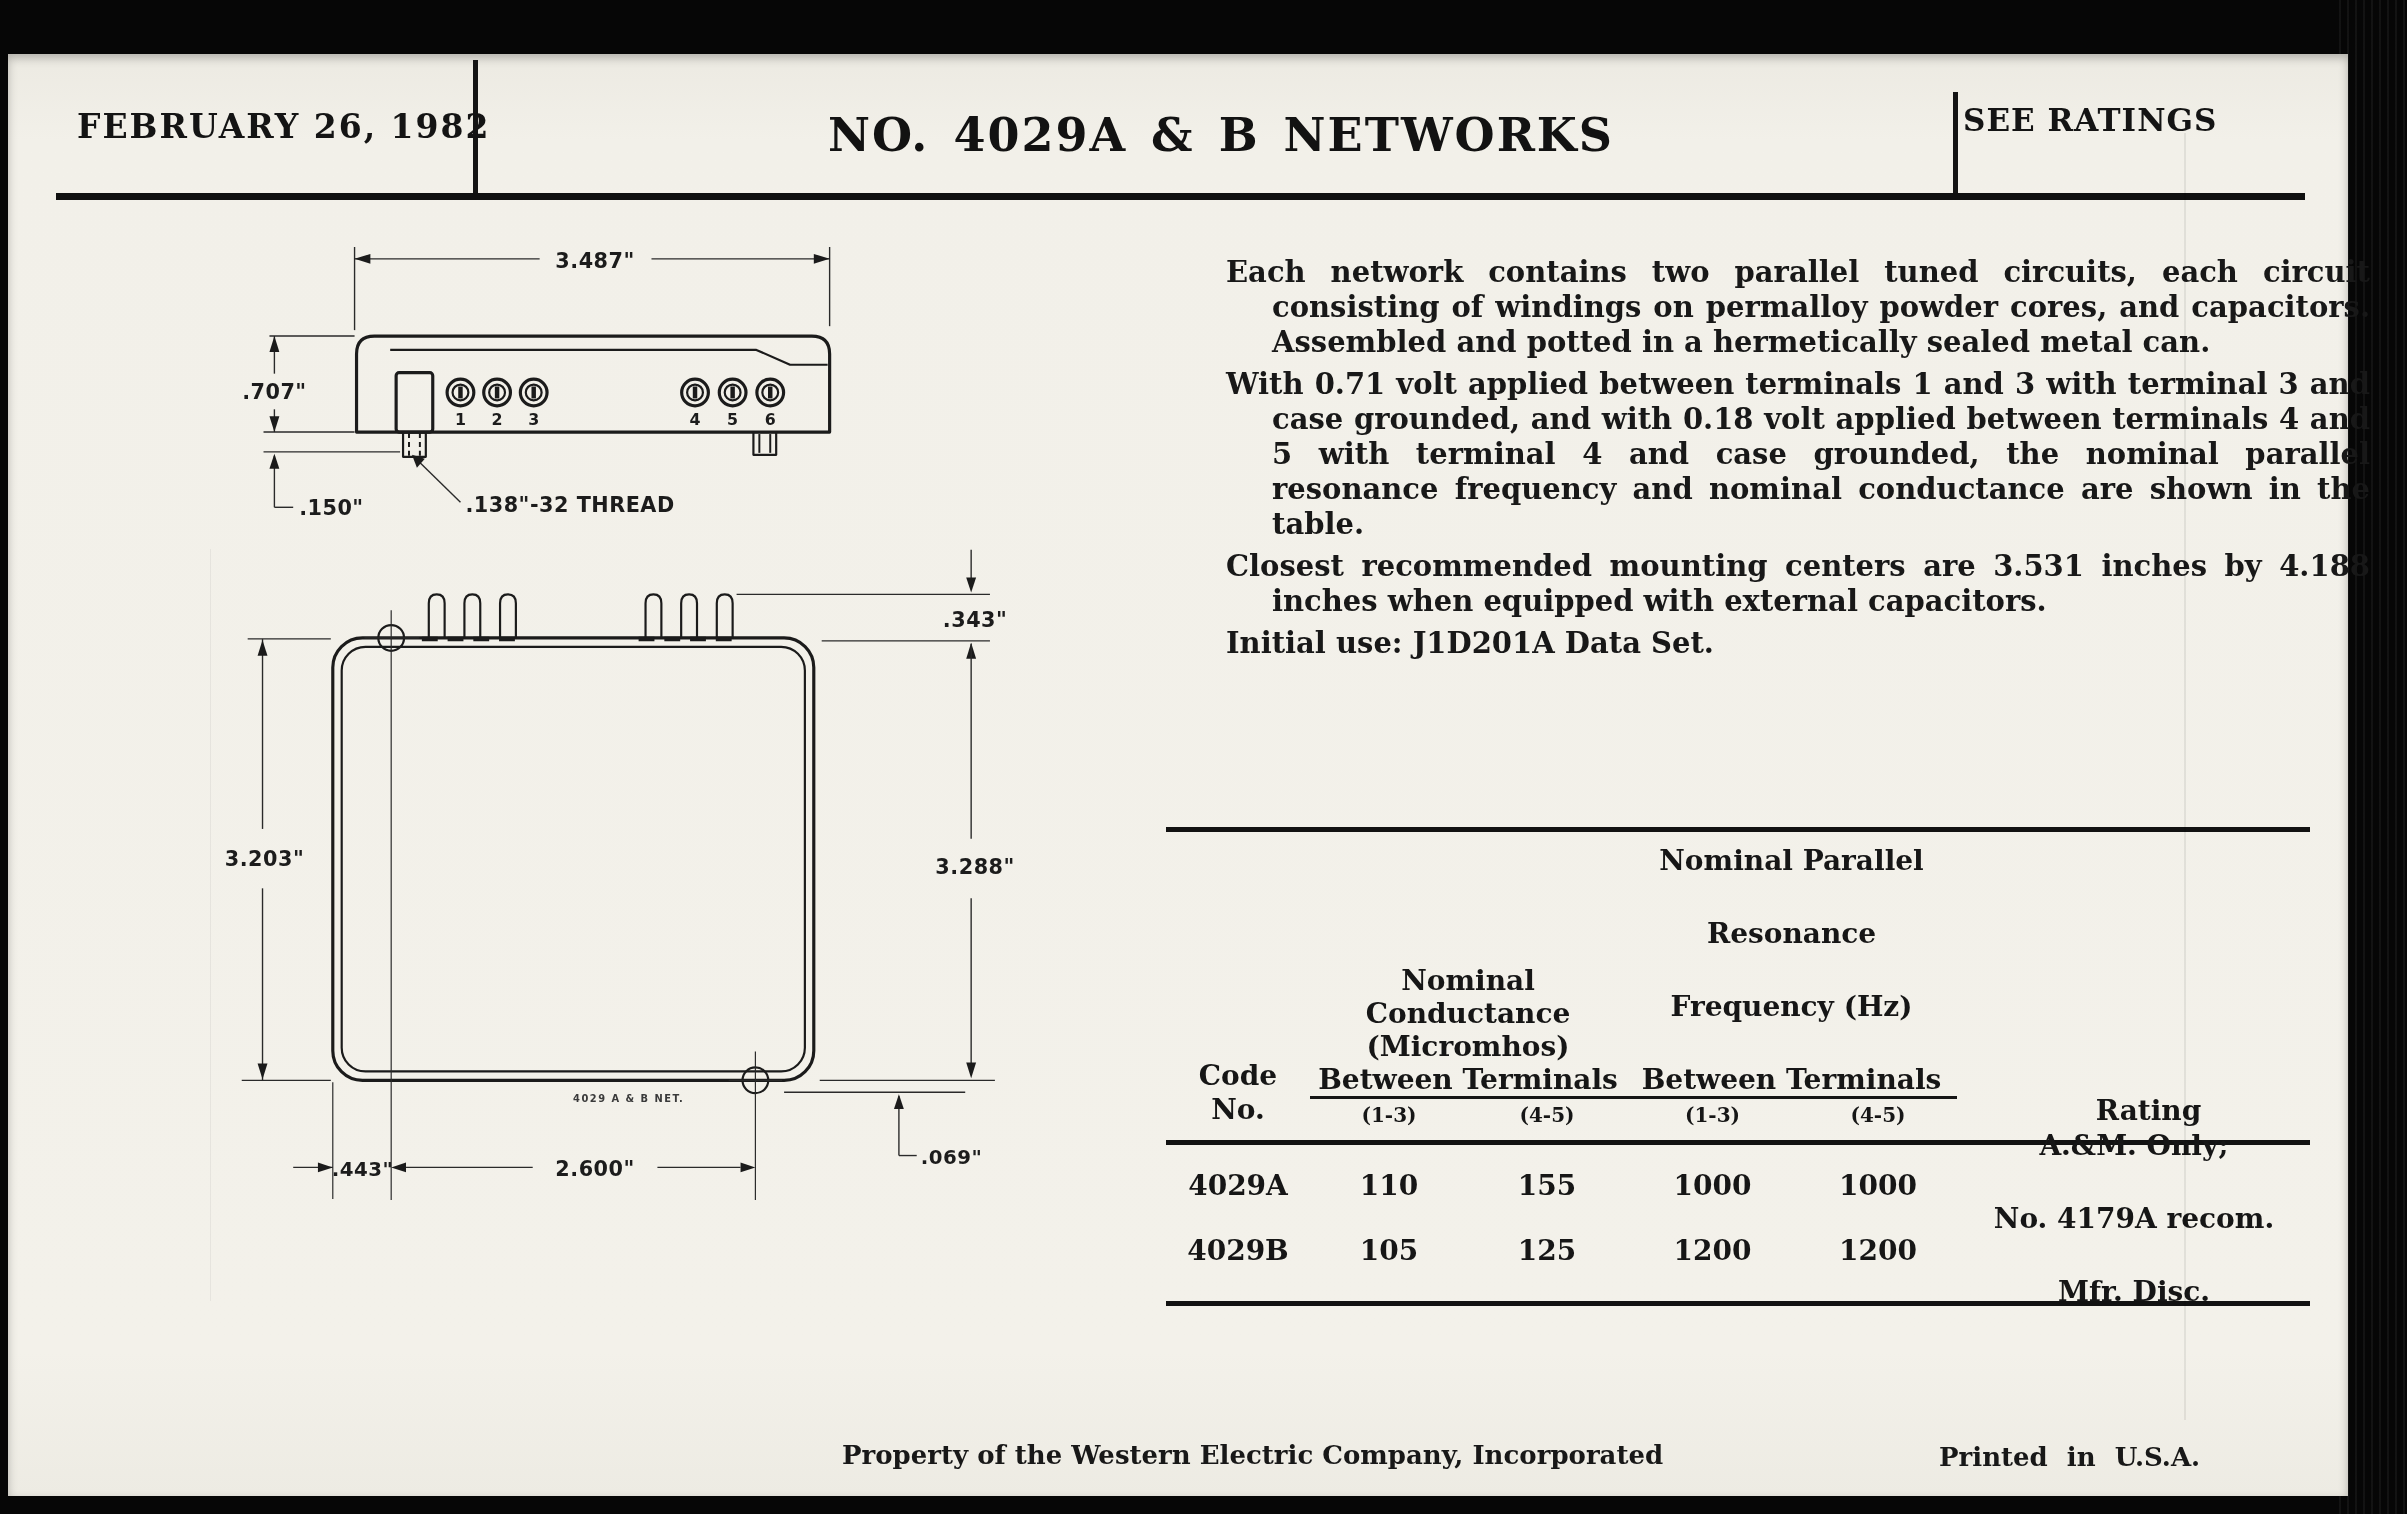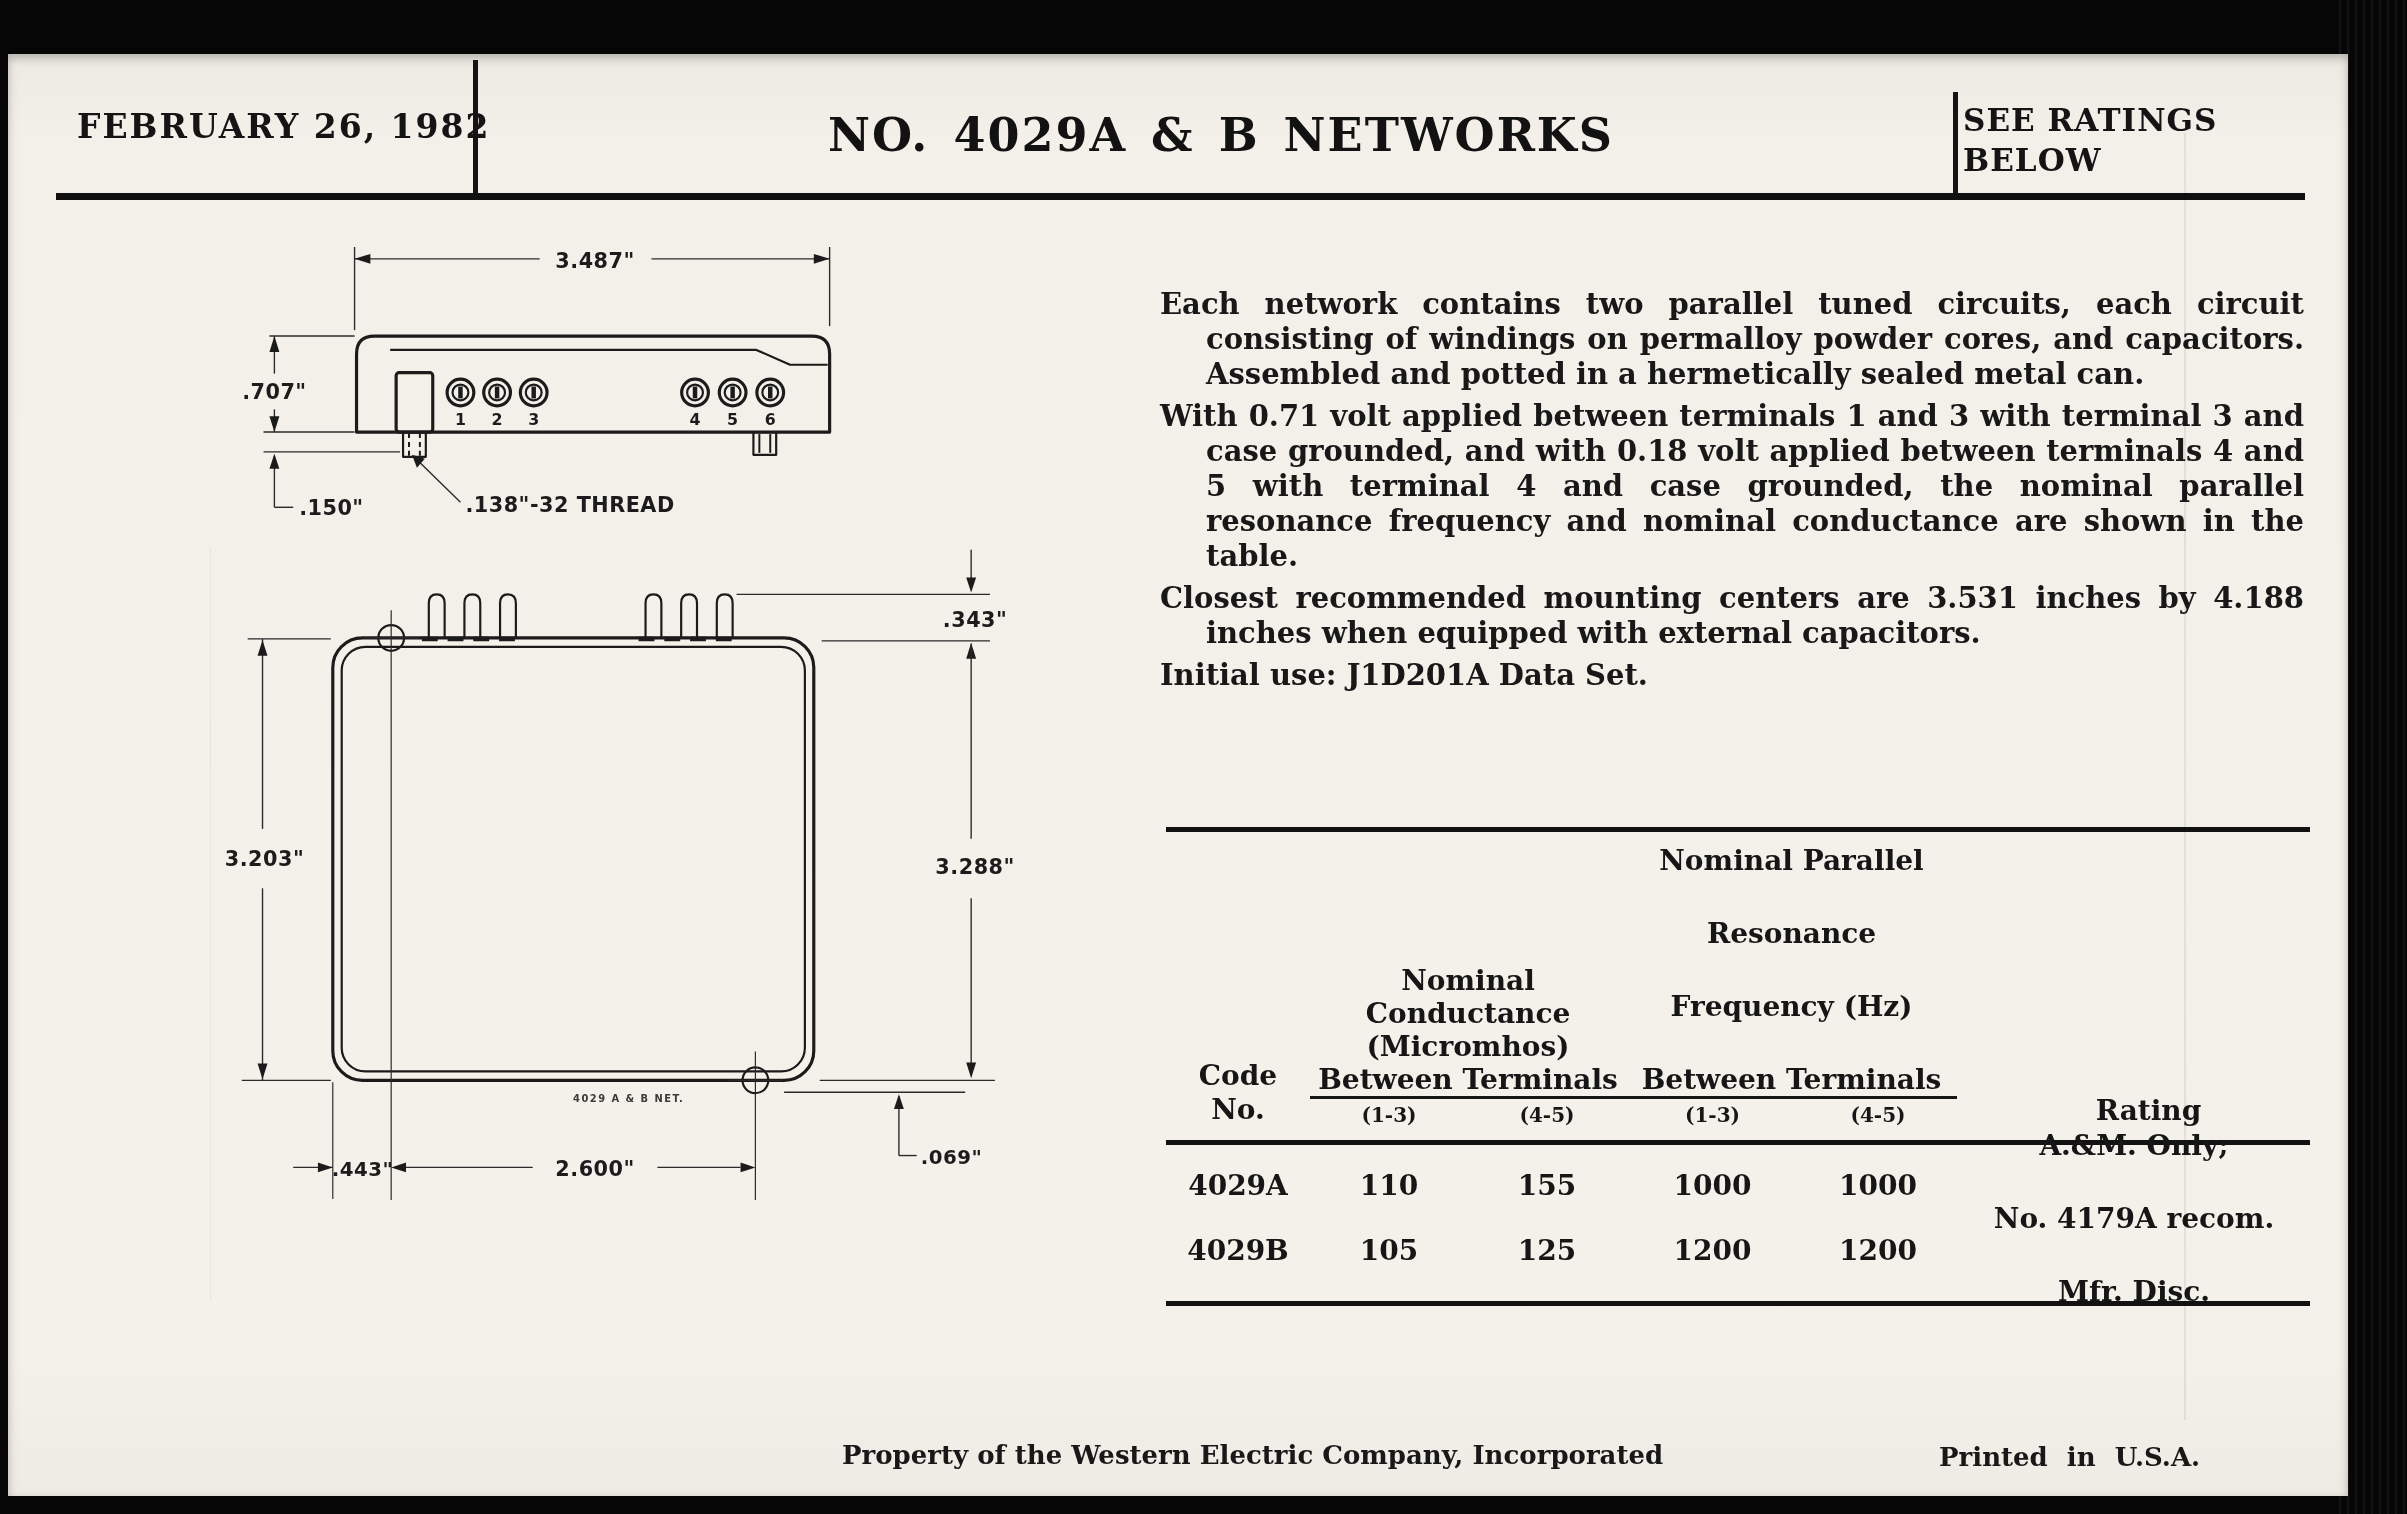--- a/index.html
+++ b/index.html
@@ -47,21 +47,21 @@
   .arrow{ fill:#1b1b1b; stroke:none; }
   .dim  {
     font-family:"DejaVu Sans", sans-serif; font-weight:bold; font-size:21px;
     fill:#1c1c1c; letter-spacing:0.5px;
   }
   .dim-sm { font-size:20px; }
   .tnum { font-family:"DejaVu Sans", sans-serif; font-weight:bold; font-size:16px; fill:#1c1c1c; }
   .marking { font-family:"DejaVu Sans", sans-serif; font-weight:bold; font-size:10px; fill:#3a3a3a; letter-spacing:1.5px; }
 
   
-  .text-col { position:absolute; left:1152px; top:201px; width:1144px;margin-top:32px; }
+  .text-col { position:absolute; left:1218px; top:201px; width:1144px; }
   .text-col p {
     margin:0 0 7px 0; text-align:justify;
     padding-left:46px; text-indent:-46px;
     font-weight:bold; font-size:29px; line-height:35px; color:#181818;
   }
 
   
   .tbl { position:absolute; left:1158px; top:773px; width:1144px; color:#161616; font-weight:bold; }
   .rule-h { height:5px; background:#121212; }
   .thead {
@@ -99,21 +99,20 @@
 <div class="scan-streaks"></div>
 
 <div class="page">
 
   <div class="h-date">FEBRUARY 26, 1982</div>
   <div class="h-div h-div1"></div>
   <div class="h-title">NO. 4029A &amp; B NETWORKS</div>
   <div class="h-div h-div2"></div>
   <div class="h-ratings">
     <div>SEE RATINGS</div>
-    <div>BELOW</div>
   </div>
   <div class="h-rule"></div>
 
   <svg class="drawings" width="2340" height="1442" viewBox="8 55 2364 1457">
 
     <g>
 
       <line x1="358" y1="250" x2="358" y2="334" class="thin"></line>
       <line x1="838" y1="250" x2="838" y2="330" class="thin"></line>
       <line x1="358" y1="262" x2="545" y2="262" class="thin"></line>

